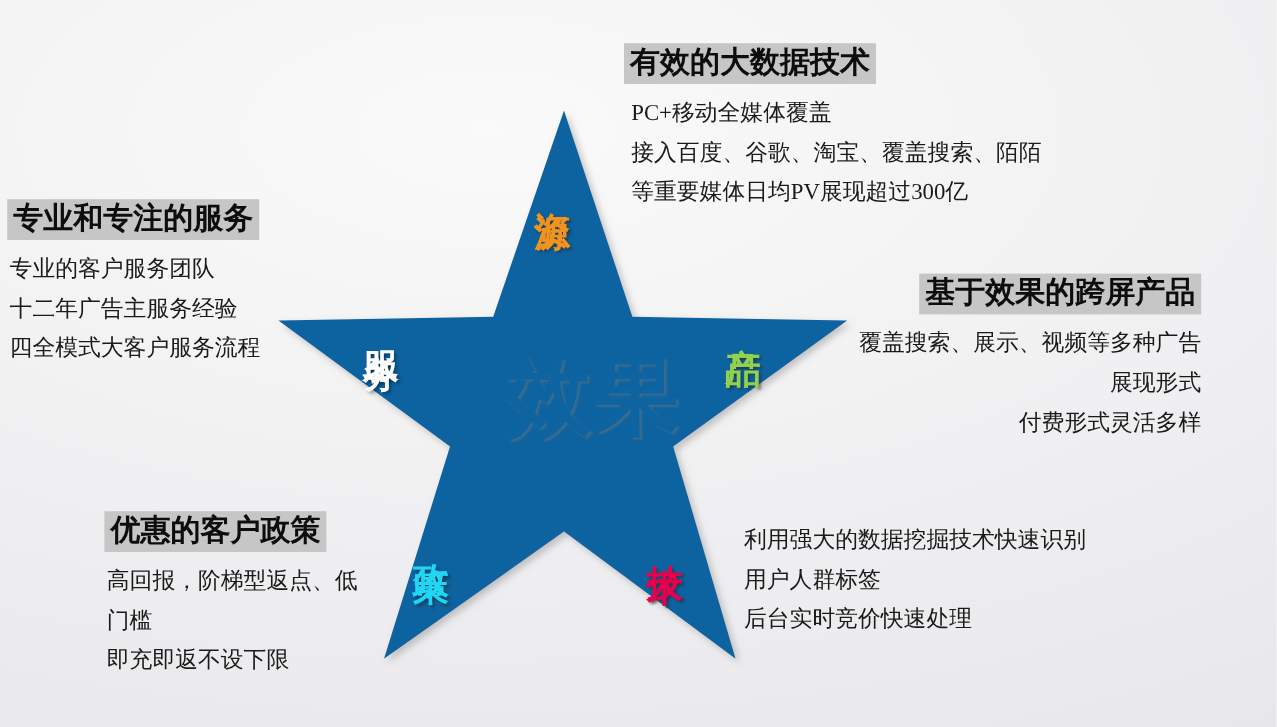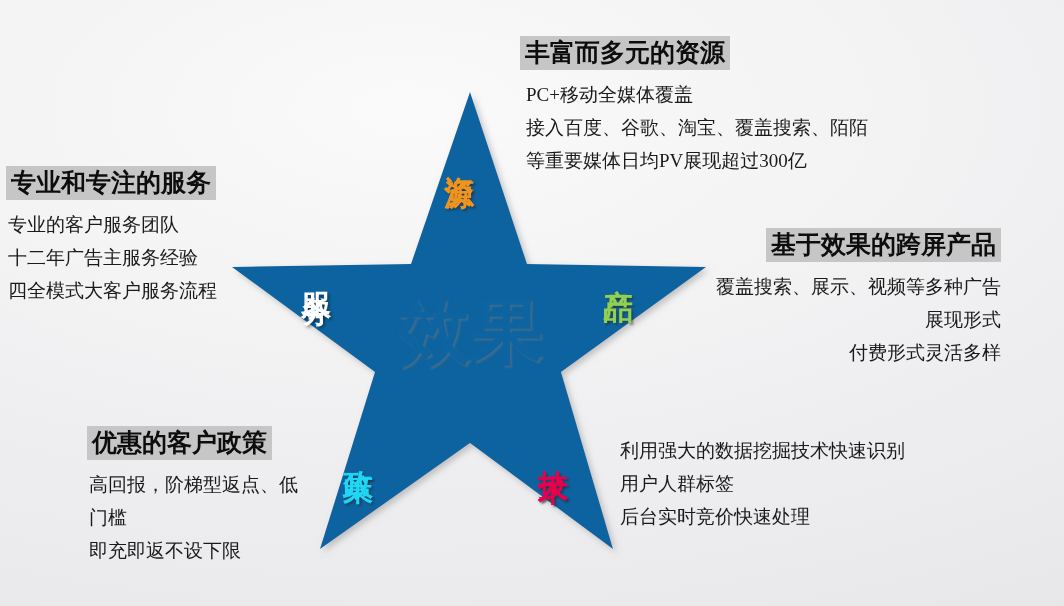--- a/index.html
+++ b/index.html
@@ -28,21 +28,21 @@
     pointer-events: none;
   }
   #star-svg { display: block; }
 
   
   .center-word {
     position: absolute;
     left: 375px;
     top: 292px;
     width: 192px;
-    text-align: center;
+    text-align: right;
     font-family: "Liberation Sans", "DejaVu Sans", sans-serif;
     font-weight: bold;
     font-size: 72px;
     line-height: 78px;
     letter-spacing: 1px;
     color: #0E64A0;
     text-shadow: 2px 2px 2px rgba(120,120,120,0.45);
   }
 
   
@@ -121,21 +121,21 @@
 
   <div class="center-word" style="color: rgb(14, 100, 160);">效果</div>
 
   <div class="arm-label arm-ziyuan" style="color: rgb(240, 148, 30);">资源</div>
   <div class="arm-label arm-fuwu" style="color: rgb(255, 255, 255);">服务</div>
   <div class="arm-label arm-chanpin" style="color: rgb(146, 208, 80);">产品</div>
   <div class="arm-label arm-zhengce" style="color: rgb(32, 214, 245);">政策</div>
   <div class="arm-label arm-jishu" style="color: rgb(232, 0, 76);">技术</div>
 
   <div class="block blk-resources">
-    <div class="block-title">丰富而多元的资源</div>
+    <div class="block-title">有效的大数据技术</div>
     <div class="block-lines">
       <div>PC+移动全媒体覆盖</div>
       <div>接入百度、谷歌、淘宝、覆盖搜索、陌陌</div>
       <div>等重要媒体日均PV展现超过300亿</div>
     </div>
   </div>
 
   <div class="block blk-service">
     <div class="block-title">专业和专注的服务</div>
     <div class="block-lines">

